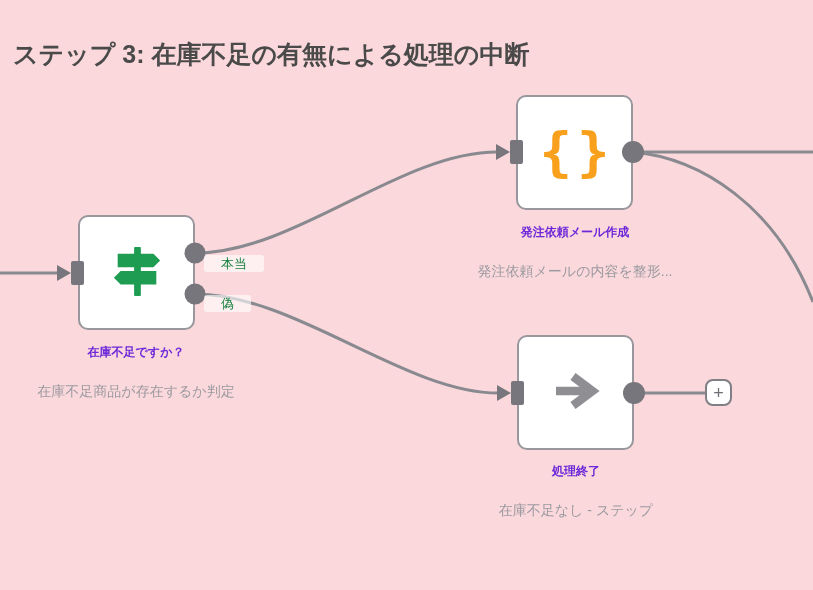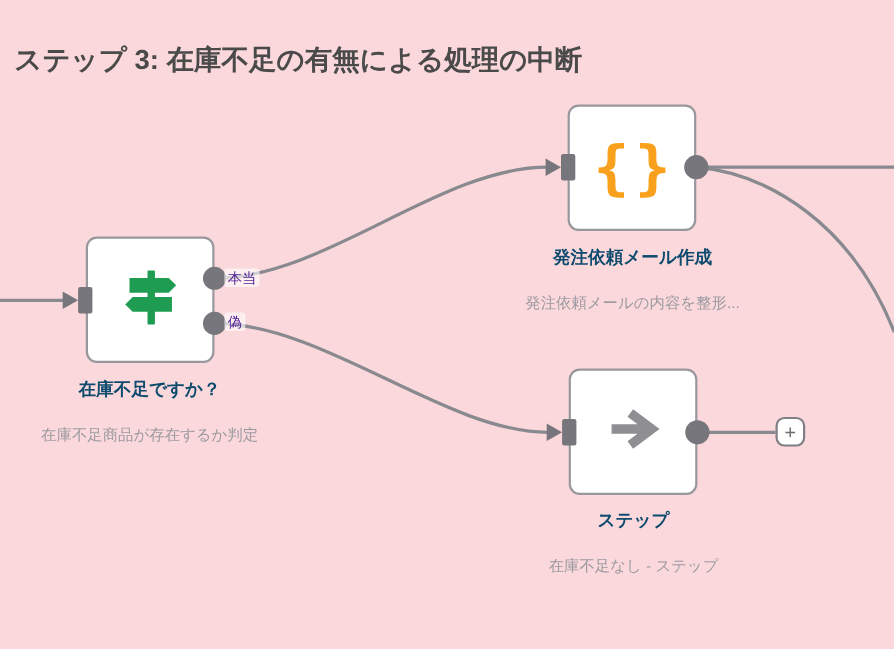--- a/index.html
+++ b/index.html
@@ -54,42 +54,43 @@
   .port { fill: #76767c; }
 
   .node-caption {
     position: absolute;
     width: 400px;
     text-align: center;
     transform: translateX(-50%);
     z-index: 3;
   }
   .node-title {
-    font-size: 16px;
+    font-size: 12px;
     font-weight: 700;
-    color: #0c4a6e;
+    color: #6d28d9;
   }
   .node-subtitle {
     font-size: 14px;
     color: #9a9aa1;
     margin-top: 22px;
   }
   .cap-if   { left: 136px; top: 344px; }
   .cap-set  { left: 575px; top: 224px; }
   .cap-noop { left: 576px; top: 463px; }
 
   .branch-label {
     position: absolute;
     z-index: 4;
     font-size: 13px;
-    color: #4c1d95;
+    color: #15803d;
     background: rgba(255,255,255,0.62);
     border-radius: 3px;
-    padding: 1px 3px;
+    padding: 1px 17px;
     line-height: 15px;
+    margin-top: 11px;
   }
   .label-true  { left: 204px; top: 244px; }
   .label-false { left: 204px; top: 284px; }
 
   .plus-button {
     position: absolute;
     left: 705px; top: 379px;
     width: 27px; height: 27px;
     background: #ffffff;
     border: 2px solid #7f7f85;
@@ -163,17 +164,17 @@
 
 <div class="node-caption cap-if">
   <div class="node-title">在庫不足ですか？</div>
   <div class="node-subtitle">在庫不足商品が存在するか判定</div>
 </div>
 <div class="node-caption cap-set">
   <div class="node-title">発注依頼メール作成</div>
   <div class="node-subtitle">発注依頼メールの内容を整形...</div>
 </div>
 <div class="node-caption cap-noop">
-  <div class="node-title">ステップ</div>
+  <div class="node-title">処理終了</div>
   <div class="node-subtitle">在庫不足なし - ステップ</div>
 </div>
 
 <div class="plus-button">+</div>
 
 </body></html>

